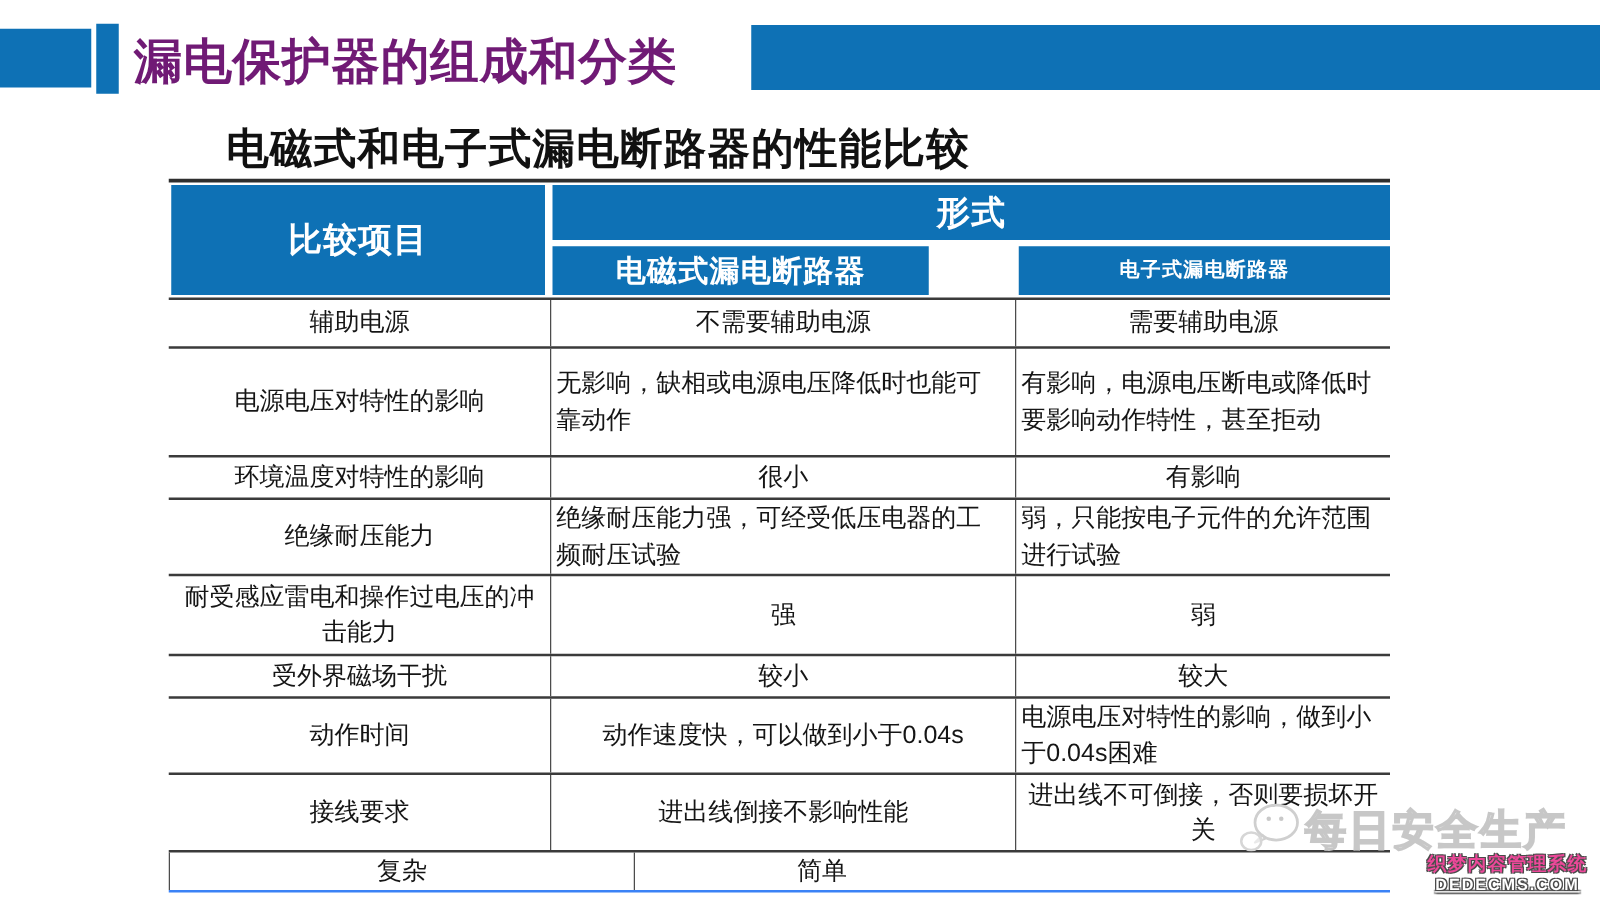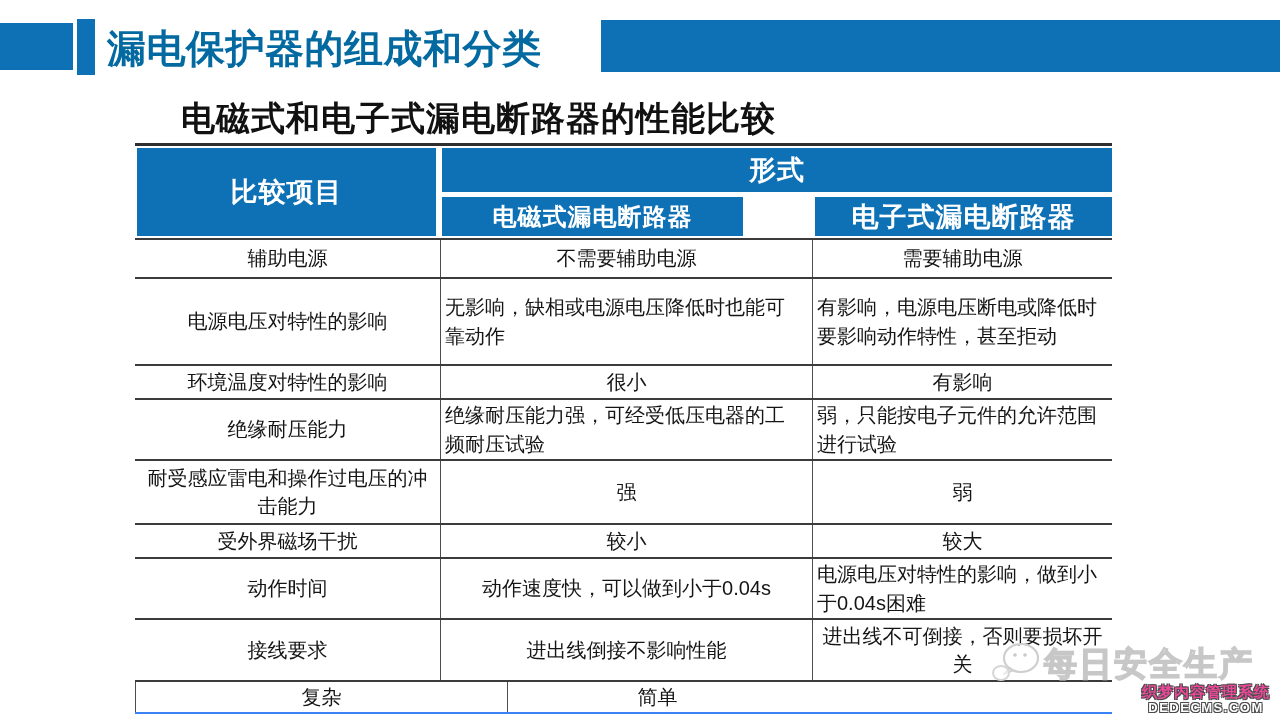--- a/index.html
+++ b/index.html
@@ -7,38 +7,38 @@
     position:relative;width:1280px;height:720px;background:#ffffff;
     font-family:"Liberation Sans","DejaVu Sans",sans-serif;overflow:hidden;
   }
   
   .decor{position:absolute;background:#0e71b5;}
   .decor-left-block{left:0;top:23px;width:73px;height:47px;}
   .decor-left-bar{left:77px;top:19px;width:18px;height:56px;}
   .decor-right-bar{left:601px;top:20px;width:679px;height:52px;}
   .slide-title{
     position:absolute;left:107px;top:22px;margin:0;
-    font-size:39px;font-weight:bold;color:#0369a1;letter-spacing:0.5px;white-space:nowrap;
+    font-size:39px;font-weight:bold;color:#701a75;letter-spacing:0.5px;white-space:nowrap;
   }
   
   .table-title{
     position:absolute;left:137px;top:96px;width:977px;margin:0;padding-left:44px;
     text-align:left;font-size:34px;font-weight:bold;color:#111;letter-spacing:1px;
   }
   
   .cmp-table{position:absolute;left:135px;top:143px;width:977px;}
   .thead{position:relative;height:92px;border-top:3px solid #2e2e2e;}
   .hcell{
     position:absolute;background:#0e71b5;color:#ffffff;font-weight:bold;
     display:flex;align-items:center;justify-content:center;letter-spacing:1px;
   }
   .hc-item{left:2px;top:2px;width:299px;height:88px;font-size:27px;}
   .hc-type{left:307px;top:2px;width:670px;height:44px;font-size:27px;}
   .hc-sub1{left:307px;top:51px;width:301px;height:39px;font-size:24px;}
-  .hc-sub2{left:680px;top:51px;width:297px;height:39px;font-size:27px;}
+  .hc-sub2{left:680px;top:51px;width:297px;height:39px;font-size:16px;}
   .tbody{border-bottom:2px solid #3b82f6;}
   .trow{display:flex;border-top:2px solid #3b3b3b;}
   .tcell{
     display:flex;align-items:center;justify-content:center;text-align:center;
     font-size:20px;color:#151515;line-height:1.42;box-sizing:border-box;
     padding:1px 4px;
   }
   .c1{width:305px;}
   .c2{width:372px;border-left:1px solid #4c4c4c;}
   .c3{width:300px;border-left:1px solid #4c4c4c;}
@@ -50,20 +50,21 @@
     -webkit-text-stroke:1.4px #c7c7c7;text-shadow:0 0 1px #d7d7d7;
   }
   .dedecms-badge{position:absolute;right:10px;bottom:5px;text-align:center;line-height:1.1;pointer-events:none;}
   .dedecms-badge .b1{
     font-size:15px;font-weight:bold;color:#ec4899;letter-spacing:1px;
     text-shadow:-1px -1px 0 #4b4b4b,1px -1px 0 #4b4b4b,-1px 1px 0 #4b4b4b,1px 1px 0 #4b4b4b;
   }
   .dedecms-badge .b2{
     font-size:13px;font-weight:bold;color:#fff;letter-spacing:1.5px;
     text-shadow:-1px -1px 0 #4b4b4b,1px -1px 0 #4b4b4b,-1px 1px 0 #4b4b4b,1px 1px 0 #4b4b4b;
+    text-decoration:underline;
   }
 </style>
 </head>
 <body>
 
 <div class="slide">
 
   <div class="decor decor-left-block"></div>
   <div class="decor decor-left-bar"></div>
   <div class="decor decor-right-bar"></div>

